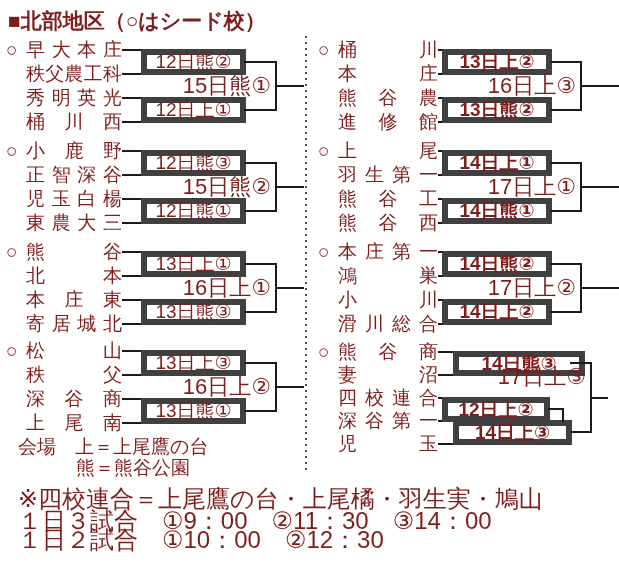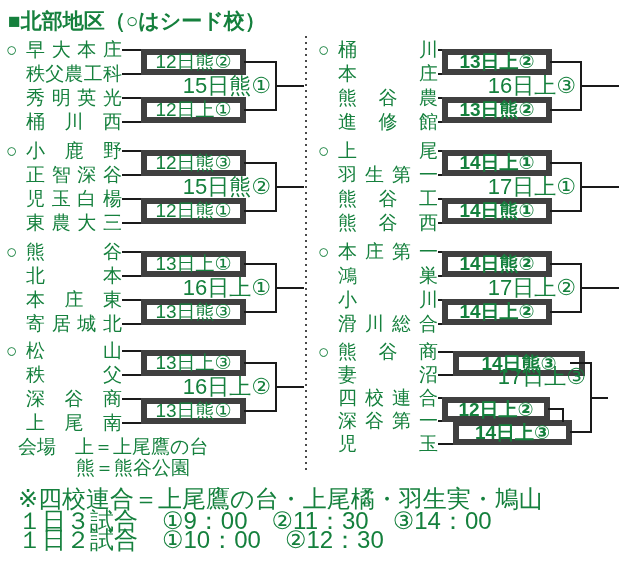--- a/index.html
+++ b/index.html
@@ -1,17 +1,17 @@
 <!DOCTYPE html>
 <html><head>
 <meta charset="utf-8">
 <style>
   html,body{margin:0;padding:0;background:#fff;}
   .page{position:relative;width:619px;height:567px;background:#fff;overflow:hidden;
-        font-family:"Liberation Sans","DejaVu Sans",sans-serif;color:#15803d;}
+        font-family:"Liberation Sans","DejaVu Sans",sans-serif;color:#7f1d1d;}
   .title{position:absolute;left:8px;top:7px;font-size:21px;font-weight:bold;white-space:nowrap;}
   .block{position:absolute;}
   .col-l{left:6px;width:298px;}
   .col-r{left:318px;width:301px;}
   .trow{position:absolute;left:0;height:22px;display:flex;align-items:center;}
   .seed{width:20px;font-size:19px;line-height:22px;}
   .jname{display:flex;justify-content:space-between;font-size:19px;line-height:22px;}
   .col-l .jname{width:96px;}
   .col-r .jname{width:100px;}
   .hline{position:absolute;height:2px;background:#1a1a1a;}

